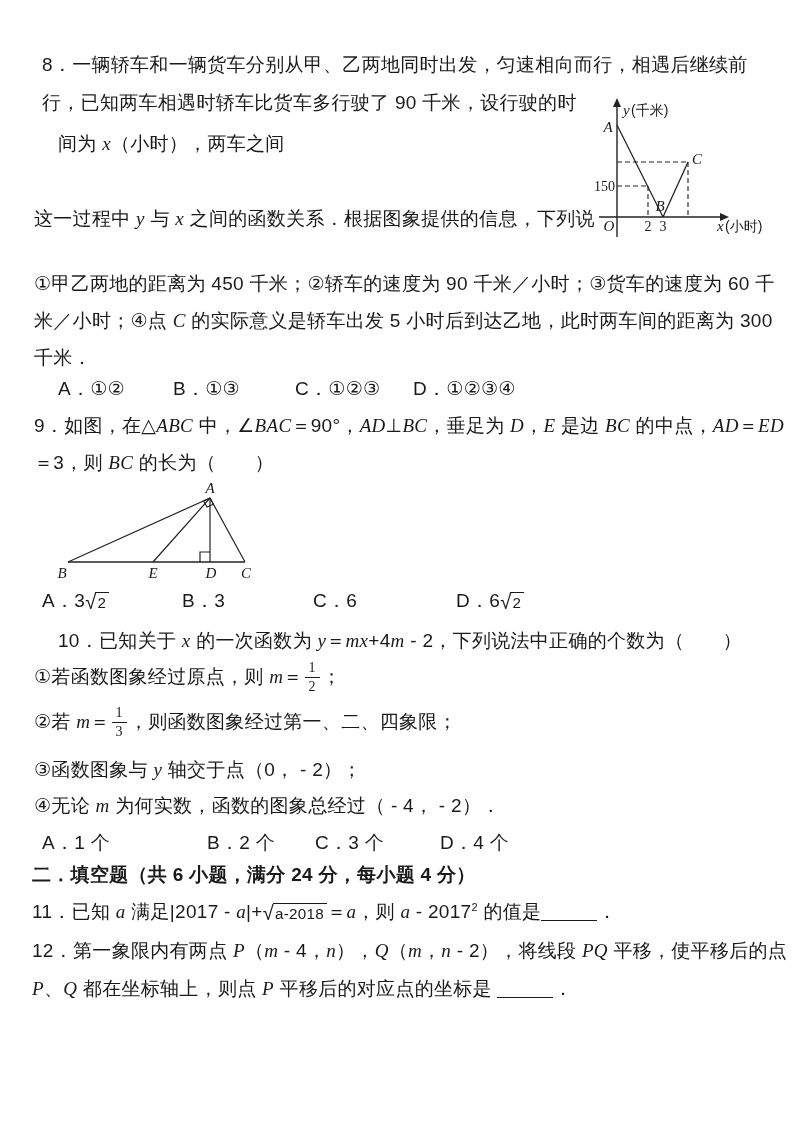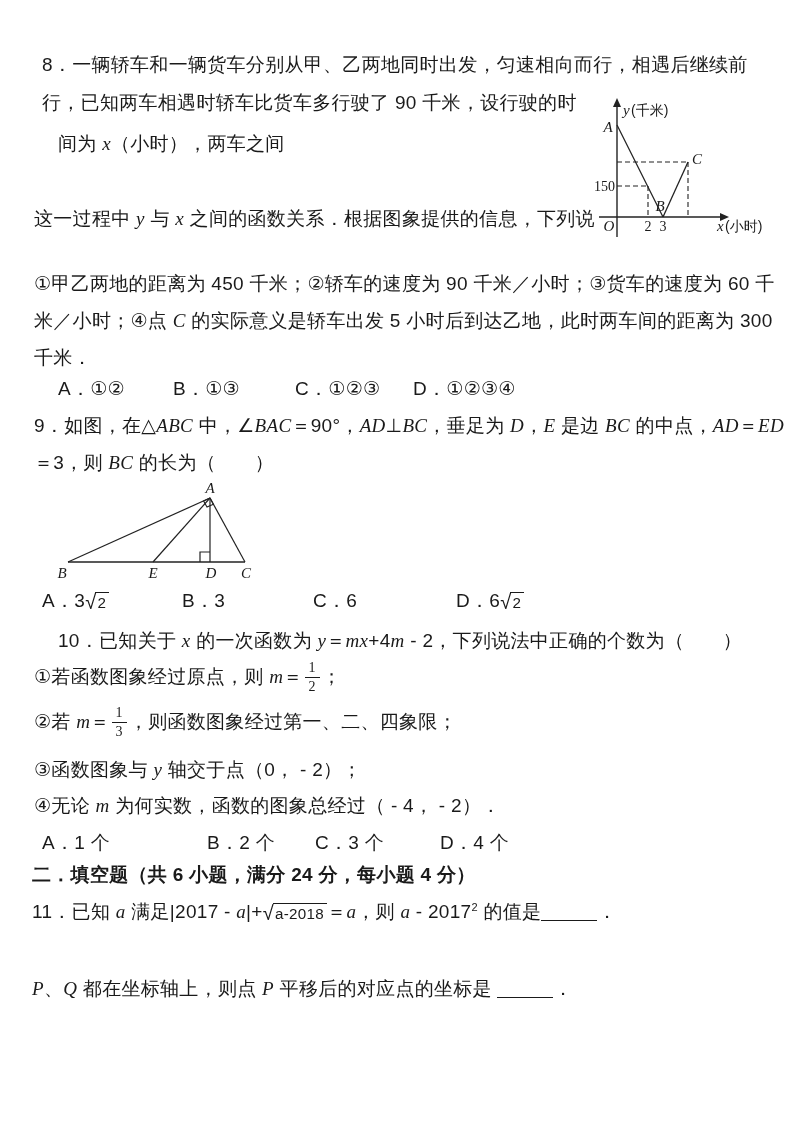--- a/index.html
+++ b/index.html
@@ -129,15 +129,16 @@
     <span class="opt" style="left:0px;"><span>A．1 个</span></span>
     <span class="opt" style="left:142px;margin-left:23px;"><span>B．2 个</span></span>
     <span class="opt" style="left:273px;"><span>C．3 个</span></span>
     <span class="opt" style="left:398px;"><span>D．4 个</span></span>
   </div>
 
   <div class="line bold" style="top:862px;left:32px;">二．填空题（共 6 小题，满分 24 分，每小题 4 分）</div>
 
   <div class="line" style="top:899px;left:32px;"><span>11．已知 </span><span class="mvar">a</span><span> 满足|2017 - </span><span class="mvar">a</span><span>|+</span><span class="sqrt"><span class="rad">√</span><span class="radicand">a-2018</span></span><span>＝</span><span class="mvar">a</span><span>，则 </span><span class="mvar">a</span><span> - 2017</span><span class="msup">2</span><span> 的值是</span><span class="blank" style="width: 56px;"></span><span>．</span></div>
 
+  <div class="line" style="top:938px;left:32px;"><span>12．第一象限内有两点 </span><span class="mvar">P</span><span>（</span><span class="mvar">m</span><span> - 4，</span><span class="mvar">n</span><span>），</span><span class="mvar">Q</span><span>（</span><span class="mvar">m</span><span>，</span><span class="mvar">n</span><span> - 2），将线段 </span><span class="mvar">PQ</span><span> 平移，使平移后的点</span></div>
   <div class="line" style="top:976px;left:32px;"><span class="mvar">P</span><span>、</span><span class="mvar">Q</span><span> 都在坐标轴上，则点 </span><span class="mvar">P</span><span> 平移后的对应点的坐标是 </span><span class="blank" style="width: 56px;"></span><span>．</span></div>
 
 </div>
 
 </body></html>

